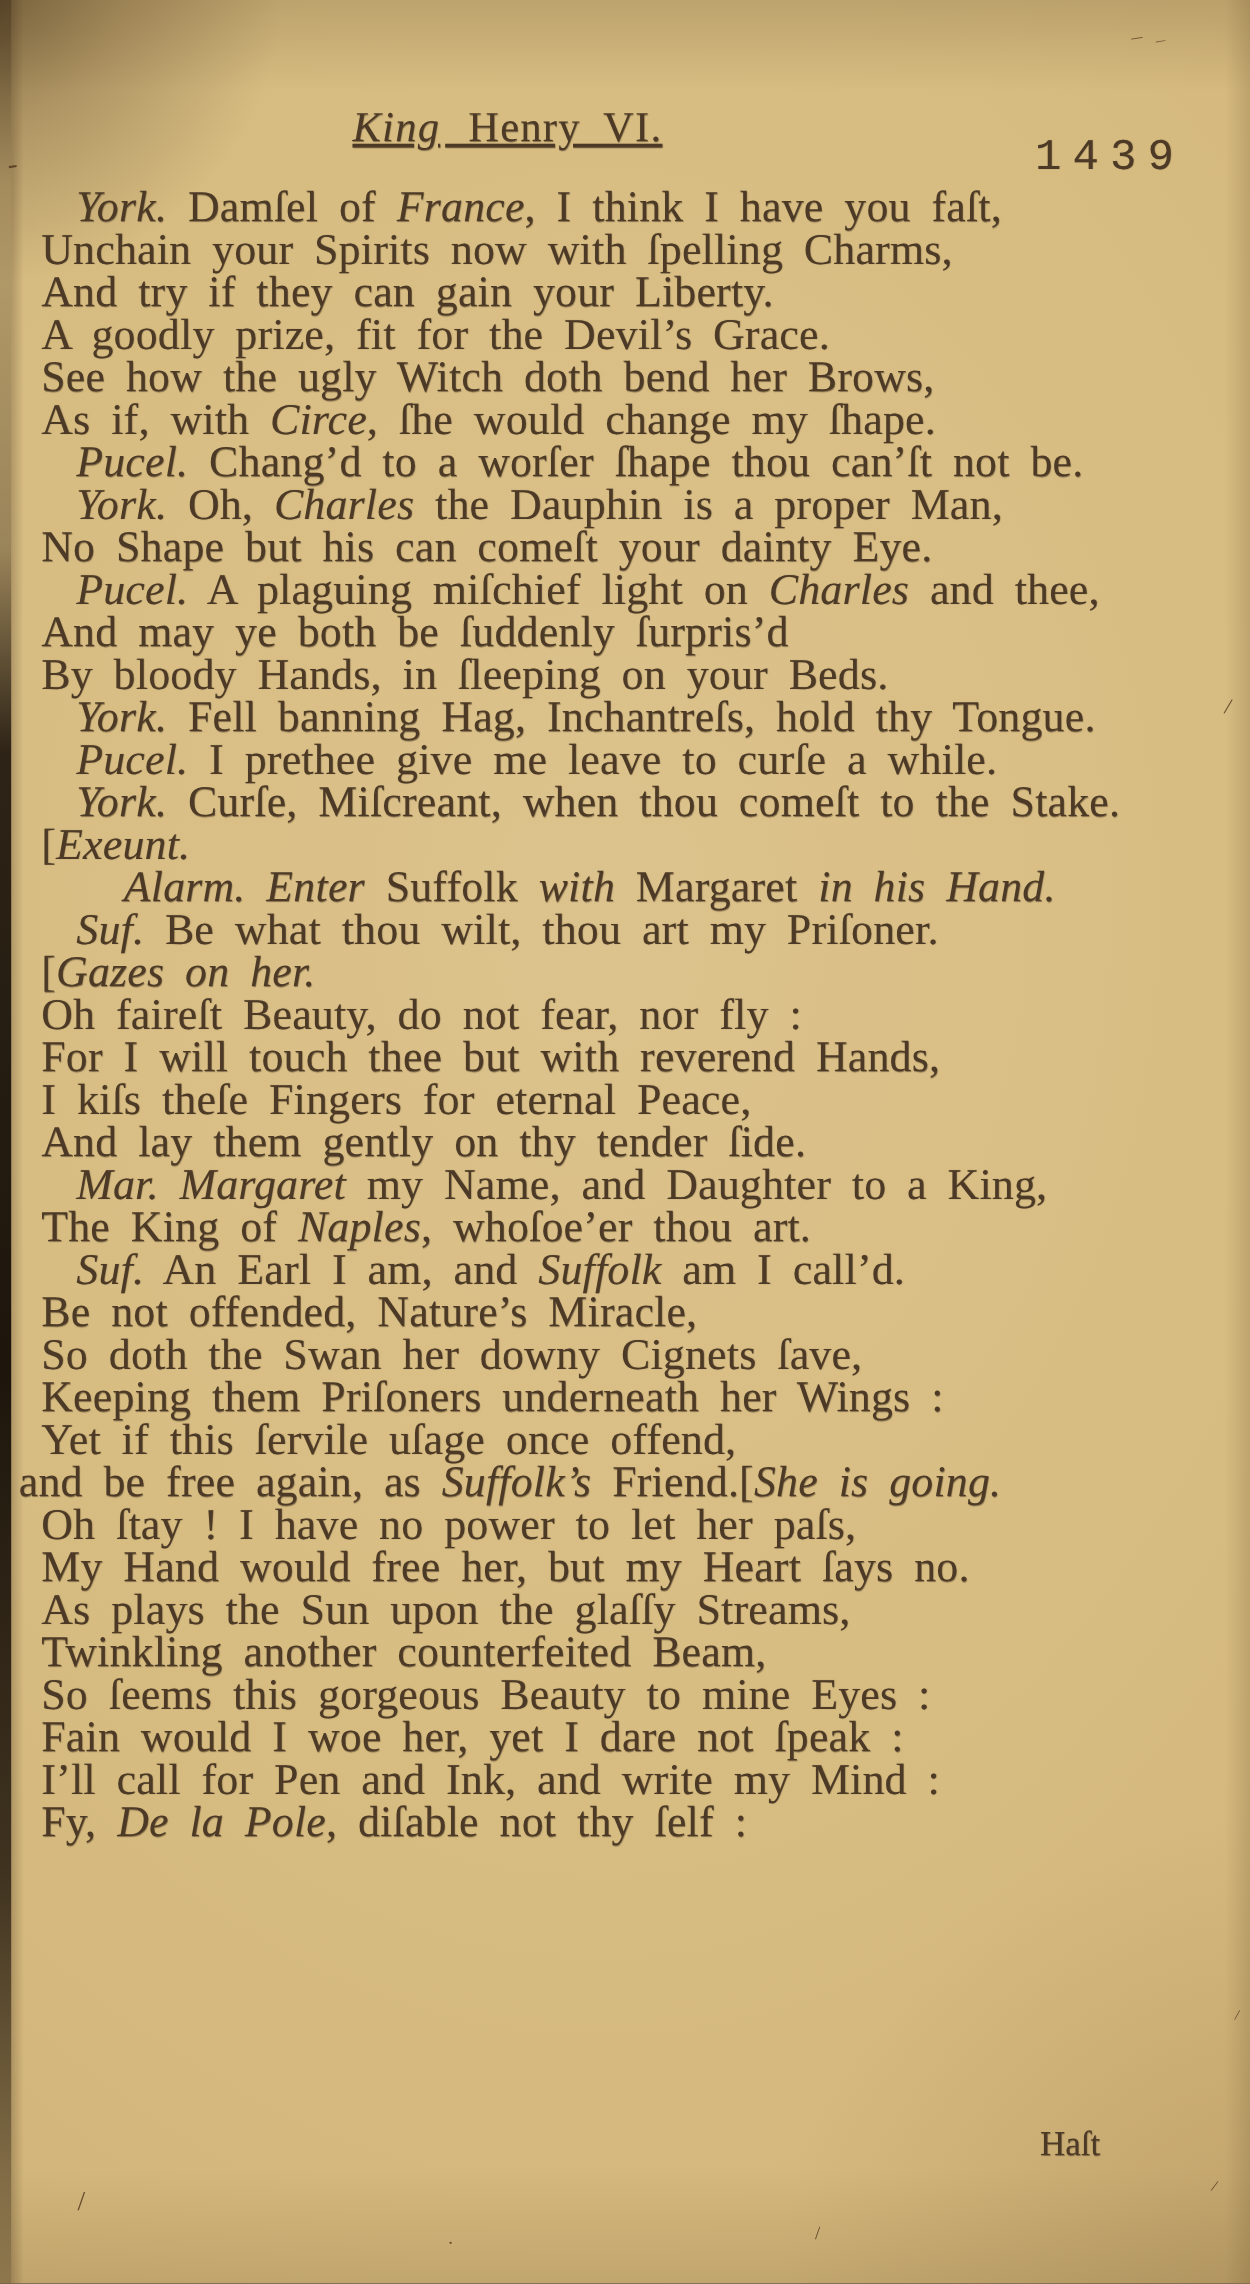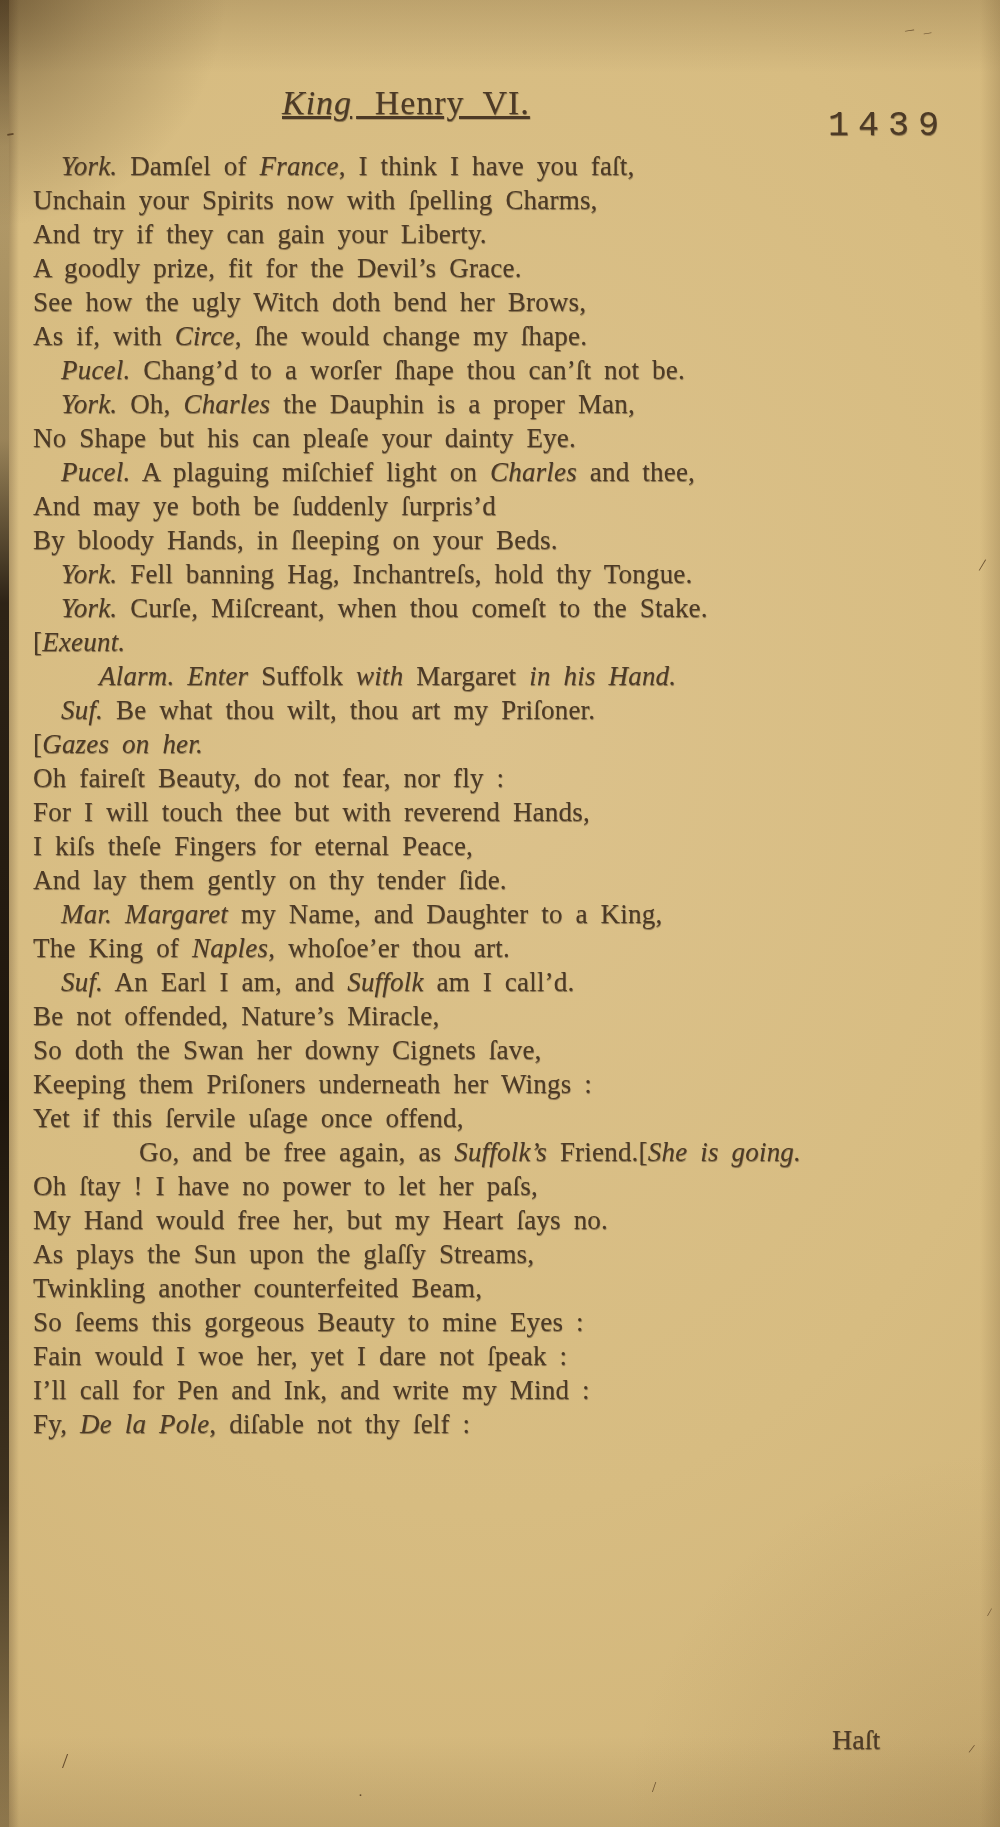--- a/index.html
+++ b/index.html
@@ -46,31 +46,31 @@
     text-decoration:underline;
   }
   .running-head .it { font-style:italic; margin-right:4px; }
   .page-number {
     position:absolute; top:106px; left:828px;
     font-size:35px; letter-spacing:9px; white-space:nowrap;font-family:Liberation Mono, monospace;
   }
 
   .text-column {
     position:absolute; top:149px; left:33px; width:770px;
-    font-size:27px; line-height:34px;
+    font-size:35px; line-height:34px;
     word-spacing:0.22em; letter-spacing:0.2px;
   }
   .line { white-space:nowrap; }
   .line.indent { padding-left:28px; }
   .line.sd { padding-left:66px; }
   .line.right { text-align:left; padding-right:8px; }
   .line.split { display:flex; justify-content:flex-end; padding-right:2px; white-space:nowrap; }
   .it { font-style:italic; }
 
-  .catchword { position:absolute; top:1700px; left:832px; font-size:28px;margin-top:24px; }
+  .catchword { position:absolute; top:1700px; left:832px; font-size:28px; }
 
   .running-head, .page-number, .text-column, .catchword {
     text-shadow: 0.4px 0.5px 0.8px rgba(62,44,26,0.55);
   }
 
   .pen-marks { position:absolute; inset:0; pointer-events:none; }
   .mark { position:absolute; color:rgba(82,58,32,0.85); line-height:1; }
 </style>
 </head>
 <body>
@@ -89,25 +89,26 @@
 
   <div class="text-column">
       <div class="line indent"><span class="it">York.</span><span class="rm"> Damſel of </span><span class="it">France</span><span class="rm">, I think I have you faſt,</span></div>
       <div class="line flush"><span class="rm">Unchain your Spirits now with ſpelling Charms,</span></div>
       <div class="line flush"><span class="rm">And try if they can gain your Liberty.</span></div>
       <div class="line flush"><span class="rm">A goodly prize, fit for the Devil’s Grace.</span></div>
       <div class="line flush"><span class="rm">See how the ugly Witch doth bend her Brows,</span></div>
       <div class="line flush"><span class="rm">As if, with </span><span class="it">Circe</span><span class="rm">, ſhe would change my ſhape.</span></div>
       <div class="line indent"><span class="it">Pucel.</span><span class="rm"> Chang’d to a worſer ſhape thou can’ſt not be.</span></div>
       <div class="line indent"><span class="it">York.</span><span class="rm"> Oh, </span><span class="it">Charles</span><span class="rm"> the Dauphin is a proper Man,</span></div>
-      <div class="line flush"><span class="rm">No Shape but his can pleaſe your dainty Eye.</span></div>
+      <div class="line flush"><span class="rm">No Shape but his can comeſt your dainty Eye.</span></div>
       <div class="line indent"><span class="it">Pucel.</span><span class="rm"> A plaguing miſchief light on </span><span class="it">Charles</span><span class="rm"> and thee,</span></div>
       <div class="line flush"><span class="rm">And may ye both be ſuddenly ſurpris’d</span></div>
       <div class="line flush"><span class="rm">By bloody Hands, in ſleeping on your Beds.</span></div>
       <div class="line indent"><span class="it">York.</span><span class="rm"> Fell banning Hag, Inchantreſs, hold thy Tongue.</span></div>
+      <div class="line indent"><span class="it">Pucel.</span><span class="rm"> I prethee give me leave to curſe a while.</span></div>
       <div class="line indent"><span class="it">York.</span><span class="rm"> Curſe, Miſcreant, when thou comeſt to the Stake.</span></div>
       <div class="line right"><span class="rm">[</span><span class="it">Exeunt.</span></div>
       <div class="line sd"><span class="it">Alarm. Enter </span><span class="rm">Suffolk </span><span class="it">with </span><span class="rm">Margaret </span><span class="it">in his Hand.</span></div>
       <div class="line indent"><span class="it">Suf.</span><span class="rm"> Be what thou wilt, thou art my Priſoner.</span></div>
       <div class="line right"><span class="rm">[</span><span class="it">Gazes on her.</span></div>
       <div class="line flush"><span class="rm">Oh faireſt Beauty, do not fear, nor fly :</span></div>
       <div class="line flush"><span class="rm">For I will touch thee but with reverend Hands,</span></div>
       <div class="line flush"><span class="rm">I kiſs theſe Fingers for eternal Peace,</span></div>
       <div class="line flush"><span class="rm">And lay them gently on thy tender ſide.</span></div>
       <div class="line indent"><span class="it">Mar. Margaret</span><span class="rm"> my Name, and Daughter to a King,</span></div>

